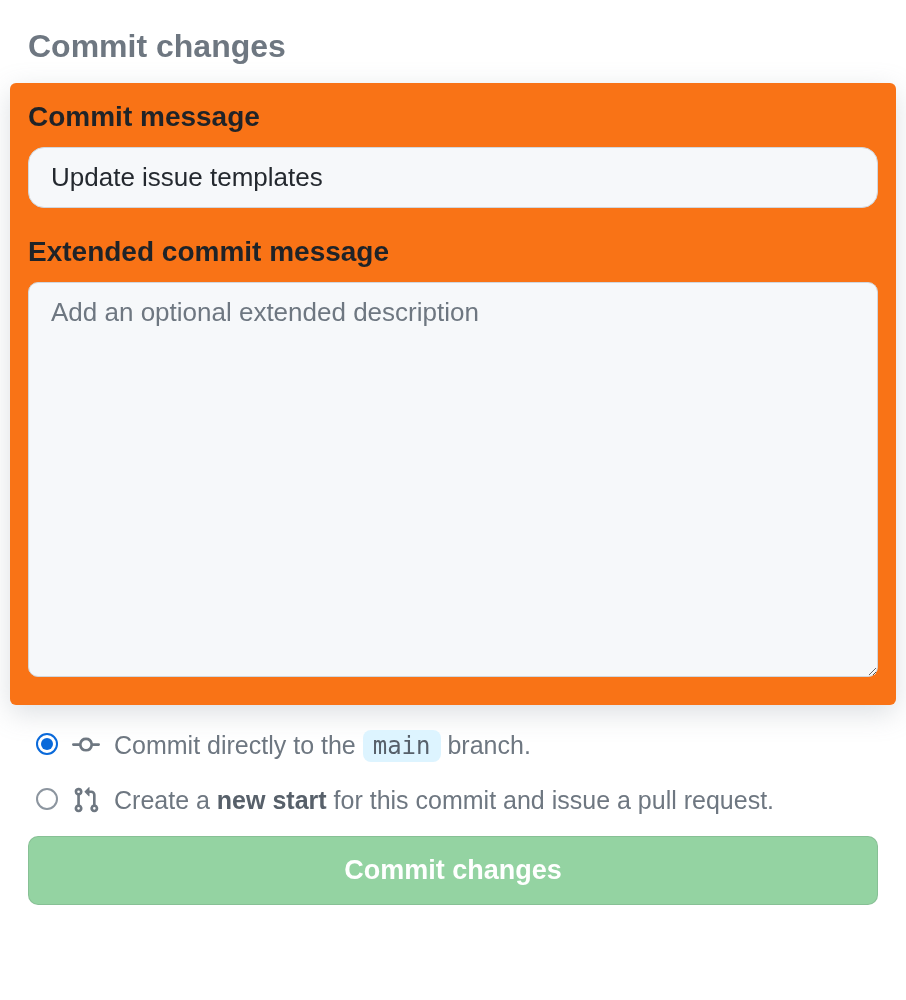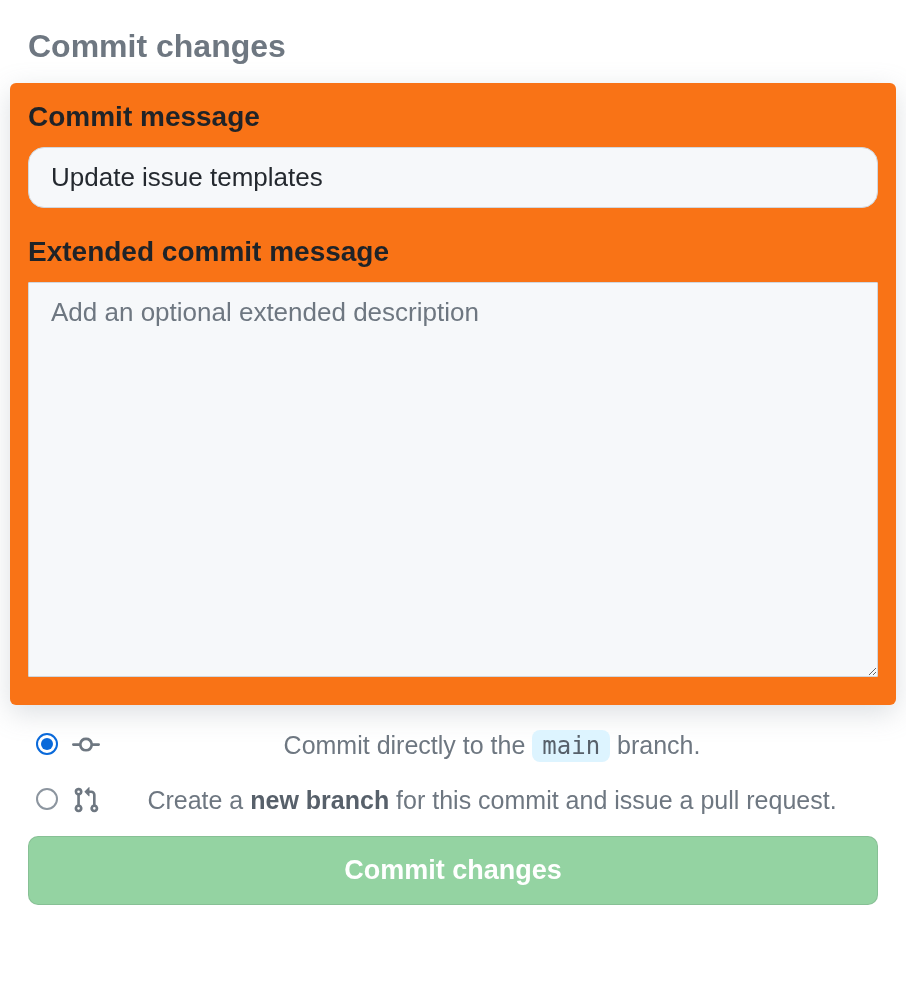--- a/index.html
+++ b/index.html
@@ -44,21 +44,21 @@
     font-family: inherit;
     outline: none;
   }
   .text-input::placeholder { color: #6e7781; }
   .field-block { margin-bottom: 28px; }
   .textarea-input {
     width: 100%;
     font-size: 26px;
     padding: 14px 22px;
     border: 1px solid #d0d7de;
-    border-radius: 1px;
+    border-radius: 10px;
     background: #f6f8fa;
     color: #24292f;
     font-family: inherit;
     outline: none;
     resize: both;
     height: 395px;
   }
   .textarea-input::placeholder { color: #6e7781; }
   .radio-group {
     margin-top: 22px;
@@ -93,21 +93,21 @@
     border-radius: 50%;
     background: #0969da;
   }
   .radio-icon {
     flex: 0 0 auto;
     width: 28px;
     height: 28px;
     color: #6e7781;
     margin-top: 4px;
   }
-  .radio-text { flex: 1 1 auto; text-align: center; }
+  .radio-text { flex: 1 1 auto; }
   .branch-badge {
     font-family: ui-monospace, SFMono-Regular, Menlo, Consolas, monospace;
     background: #ddf4ff;
     color: #57606a;
     padding: 2px 10px;
     border-radius: 8px;
     font-size: 24px;
   }
   .bold-inline { font-weight: 700; color: #57606a; }
   .commit-button {
@@ -162,20 +162,20 @@
 
   <label class="radio-row">
     <span class="radio-circle"></span>
     <span class="radio-icon">
       <svg viewBox="0 0 16 16" width="28" height="28" fill="currentColor">
         <path d="M1.5 3.25a2.25 2.25 0 1 1 3 2.122v5.256a2.251 2.251 0 1 1-1.5 0V5.372A2.25 2.25 0 0 1 1.5 3.25Zm5.677-.177L9.573.677A.25.25 0 0 1 10 .854V2.5h1A2.5 2.5 0 0 1 13.5 5v5.628a2.251 2.251 0 1 1-1.5 0V5a1 1 0 0 0-1-1h-1v1.646a.25.25 0 0 1-.427.177L7.177 3.427a.25.25 0 0 1 0-.354ZM3.75 2.5a.75.75 0 1 0 0 1.5.75.75 0 0 0 0-1.5Zm0 9.5a.75.75 0 1 0 0 1.5.75.75 0 0 0 0-1.5Zm8.25.75a.75.75 0 1 0 1.5 0 .75.75 0 0 0-1.5 0Z"></path>
       </svg>
     </span>
     <span class="radio-text">
       <span>Create a</span>
-      <span class="bold-inline">new branch</span>
+      <span class="bold-inline">new start</span>
       <span>for this commit and issue a pull request.</span>
     </span>
   </label>
 
 </div>
 
 <button class="commit-button">Commit changes</button>
 
 </body></html>

